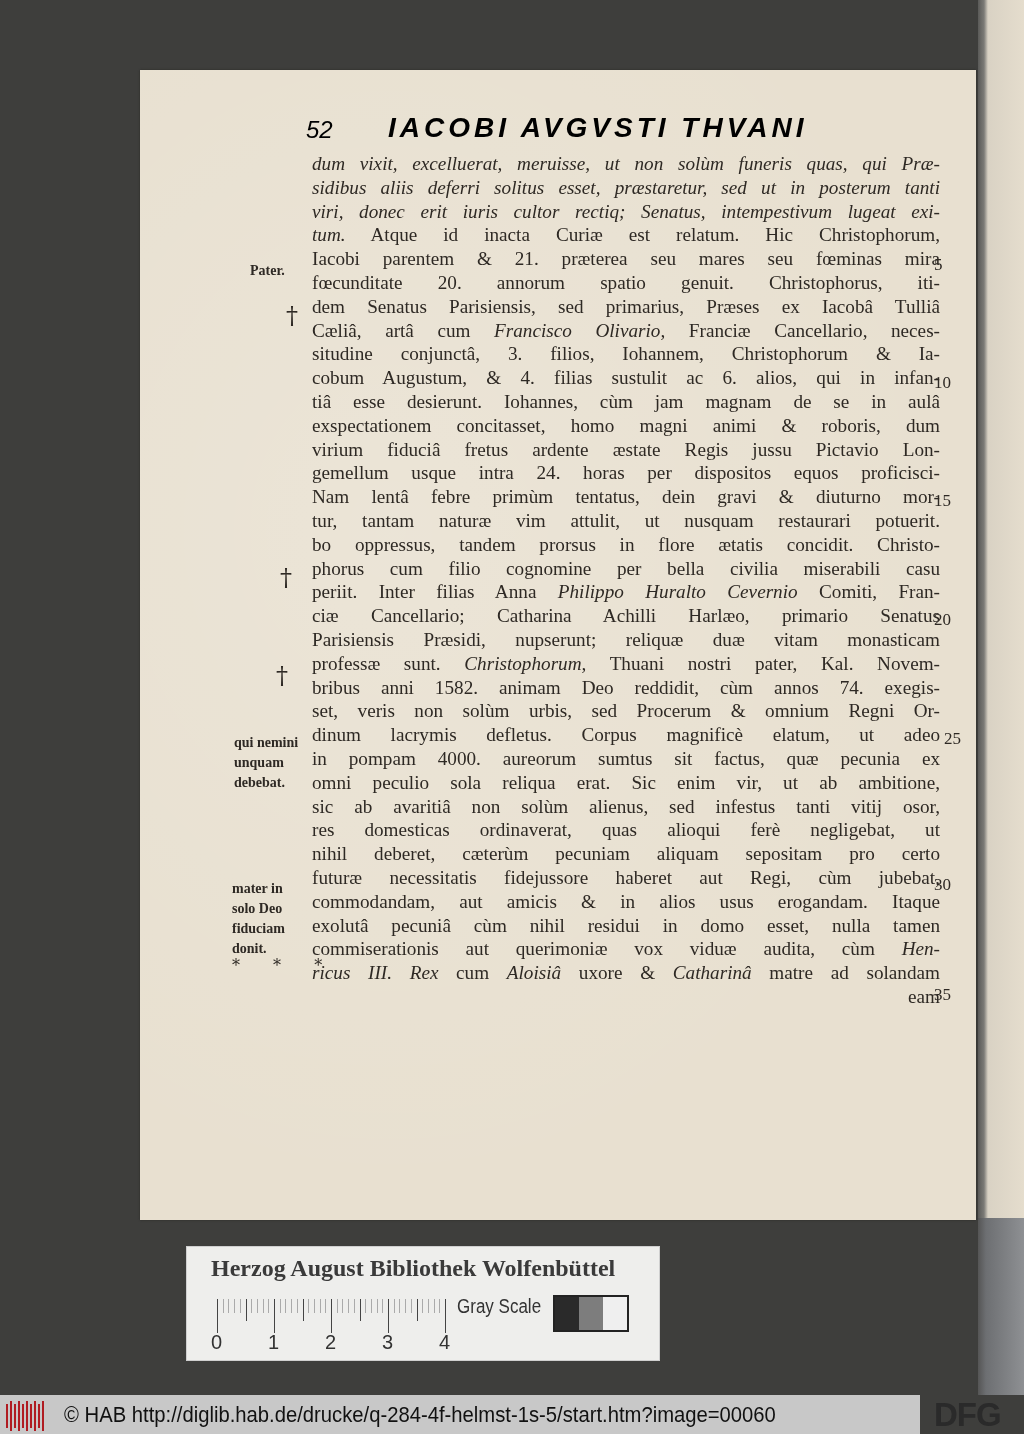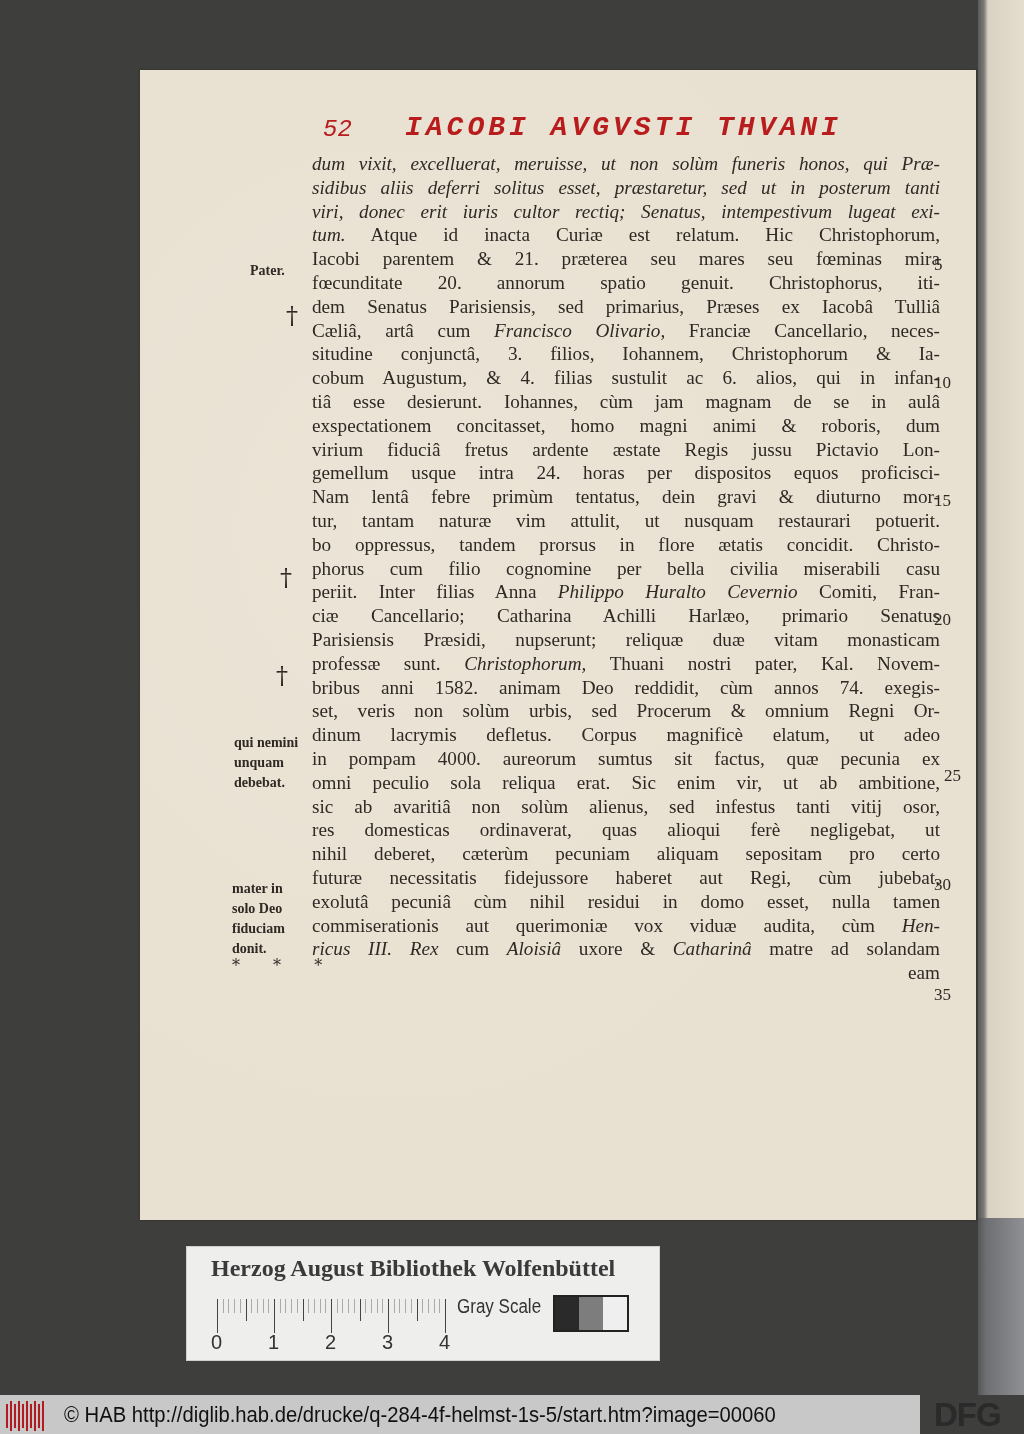--- a/index.html
+++ b/index.html
@@ -1,21 +1,21 @@
 <!DOCTYPE html>
 <html><head>
 <meta charset="utf-8">
 <style>
   html,body{margin:0;padding:0;}
   body{width:1024px;height:1434px;background:#3e3e3c;position:relative;overflow:hidden;font-family:"DejaVu Serif",serif;}
   .next-page{position:absolute;left:978px;top:0;width:46px;height:1395px;background:linear-gradient(90deg,#5a5a58 0,#7b7a76 6px,#d9d2c4 10px,#e5ddcd 100%);}
   .next-page .lower{position:absolute;left:0;top:1218px;width:46px;height:177px;background:linear-gradient(90deg,#555 0,#6d6f72 8px,#8e9093 100%);}
   .page{position:absolute;left:140px;top:70px;width:836px;height:1150px;background:#e8e0d0;box-shadow:0 0 2px #2a2a28;}
   .page::before{content:"";position:absolute;inset:0;background:radial-gradient(ellipse at 30% 40%,rgba(255,255,255,0.15),rgba(0,0,0,0) 70%);}
-  .header{position:absolute;left:183px;top:42px;width:540px;height:38px;font-family:Liberation Mono, monospace;color:#b91c1c;}
+  .header{position:absolute;left:166px;top:42px;width:540px;height:38px;font-family:Liberation Sans, sans-serif;color:#000000;}
   .folio{position:absolute;left:0;top:4px;font-size:24px;font-style:italic;}
   .running-title{position:absolute;left:82px;top:0;font-size:28px;font-style:italic;font-weight:bold;letter-spacing:4px;}
   .body-text{position:absolute;left:172px;top:82px;width:628px;font-family:"Liberation Serif",serif;font-size:19.2px;line-height:23.8px;color:#2e2924;text-align:justify;}
   .line{display:block;white-space:nowrap;text-align-last:justify;}
   .line.last{text-align-last:right;}
   .it{font-style:italic;}
   .margin-note{position:absolute;font-family:"Liberation Serif",serif;font-size:14px;line-height:17px;color:#2e2924;font-weight:bold;}
   .dagger{position:absolute;font-size:24px;color:#2e2924;font-family:"DejaVu Serif",serif;}
   .line-no{position:absolute;left:794px;font-family:"Liberation Serif",serif;font-size:17px;color:#2e2924;}
   .stars{position:absolute;left:92px;top:886px;font-size:16px;color:#2e2924;letter-spacing:14px;}
@@ -39,21 +39,21 @@
 <div class="next-page">
     <div class="lower"></div>
   </div>
 
 <div class="page">
   <div class="header">
     <span class="folio">52</span>
     <span class="running-title">IACOBI AVGVSTI THVANI</span>
   </div>
   <div class="body-text" id="body-text">
-      <span class="line"><span class="it">dum vixit, excelluerat, meruisse, ut non solùm funeris honos, qui Præ-</span></span>
+      <span class="line"><span class="it">dum vixit, excelluerat, meruisse, ut non solùm funeris quas, qui Præ-</span></span>
       <span class="line"><span class="it">sidibus aliis deferri solitus esset, præstaretur, sed ut in posterum tanti</span></span>
       <span class="line"><span class="it">viri, donec erit iuris cultor rectiq; Senatus, intempestivum lugeat exi-</span></span>
       <span class="line"><span class="it">tum.</span><span>  Atque id inacta Curiæ est relatum.  Hic Christophorum,</span></span>
       <span class="line"><span>Iacobi parentem &amp; 21. præterea seu mares seu fœminas mira</span></span>
       <span class="line"><span>fœcunditate 20. annorum spatio genuit.  Christophorus, iti-</span></span>
       <span class="line"><span>dem Senatus Parisiensis, sed primarius, Præses ex Iacobâ Tulliâ</span></span>
       <span class="line"><span>Cæliâ, artâ cum </span><span class="it">Francisco Olivario,</span><span> Franciæ Cancellario, neces-</span></span>
       <span class="line"><span>situdine conjunctâ, 3. filios, Iohannem, Christophorum &amp; Ia-</span></span>
       <span class="line"><span>cobum Augustum, &amp; 4. filias sustulit ac 6. alios, qui in infan-</span></span>
       <span class="line"><span>tiâ esse desierunt.  Iohannes, cùm jam magnam de se in aulâ</span></span>
@@ -70,20 +70,21 @@
       <span class="line"><span>professæ sunt.  </span><span class="it">Christophorum,</span><span> Thuani nostri pater, Kal. Novem-</span></span>
       <span class="line"><span>bribus anni 1582. animam Deo reddidit, cùm annos 74. exegis-</span></span>
       <span class="line"><span>set, veris non solùm urbis, sed Procerum &amp; omnium Regni Or-</span></span>
       <span class="line"><span>dinum lacrymis defletus.  Corpus magnificè elatum, ut adeo</span></span>
       <span class="line"><span>in pompam 4000. aureorum sumtus sit factus, quæ pecunia ex</span></span>
       <span class="line"><span>omni peculio sola reliqua erat.  Sic enim vir, ut ab ambitione,</span></span>
       <span class="line"><span>sic ab avaritiâ non solùm alienus, sed infestus tanti vitij osor,</span></span>
       <span class="line"><span>res domesticas ordinaverat, quas alioqui ferè negligebat, ut</span></span>
       <span class="line"><span>nihil deberet, cæterùm pecuniam aliquam sepositam pro certo</span></span>
       <span class="line"><span>futuræ necessitatis fidejussore haberet aut Regi, cùm jubebat,</span></span>
+      <span class="line"><span>commodandam, aut amicis &amp; in alios usus erogandam.  Itaque</span></span>
       <span class="line"><span>exolutâ pecuniâ cùm nihil residui in domo esset, nulla tamen</span></span>
       <span class="line"><span>commiserationis aut querimoniæ vox viduæ audita, cùm </span><span class="it">Hen-</span></span>
       <span class="line"><span class="it">ricus III. Rex</span><span> cum </span><span class="it">Aloisiâ</span><span> uxore &amp; </span><span class="it">Catharinâ</span><span> matre ad solandam</span></span>
       <span class="line last"><span>eam</span></span>
     </div>
   <div id="margins">
       <div class="margin-note" style="top: 192px; left: 110px;">Pater.</div>
       <div class="margin-note" style="top: 664px; left: 94px;">qui nemini</div>
       <div class="margin-note" style="top: 684px; left: 94px;">unquam</div>
       <div class="margin-note" style="top: 704px; left: 94px;">debebat.</div>
@@ -94,21 +95,21 @@
       <div class="dagger" style="top: 232px; left: 146px;">†</div>
       <div class="dagger" style="top: 494px; left: 140px;">†</div>
       <div class="dagger" style="top: 592px; left: 136px;">†</div>
     </div>
   <div class="stars">* * *</div>
   <div id="linenos">
       <div class="line-no" style="top: 185px;">5</div>
       <div class="line-no" style="top: 303px;">10</div>
       <div class="line-no" style="top: 421px;">15</div>
       <div class="line-no" style="top: 540px;">20</div>
-      <div class="line-no" style="top: 696px; padding-left: 10px;">25</div>
+      <div class="line-no" style="top: 659px; padding-left: 10px;">25</div>
       <div class="line-no" style="top: 805px;">30</div>
       <div class="line-no" style="top: 915px;">35</div>
     </div>
 </div>
 
 <div class="card">
   <div class="card-title">Herzog August Bibliothek Wolfenbüttel</div>
   <div class="ruler" id="ruler">
       <div class="tick" style="left: 0px; height: 34px; background: rgb(68, 68, 68);"></div>
       <div class="tick" style="left: 5.7px; height: 14px; background: rgb(170, 170, 170);"></div>

